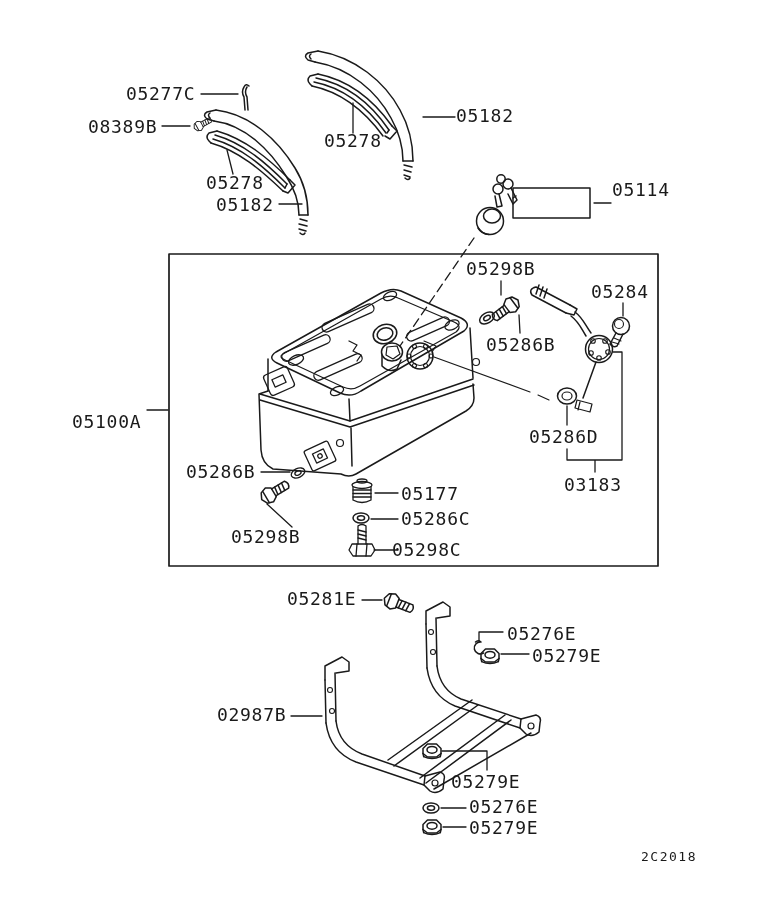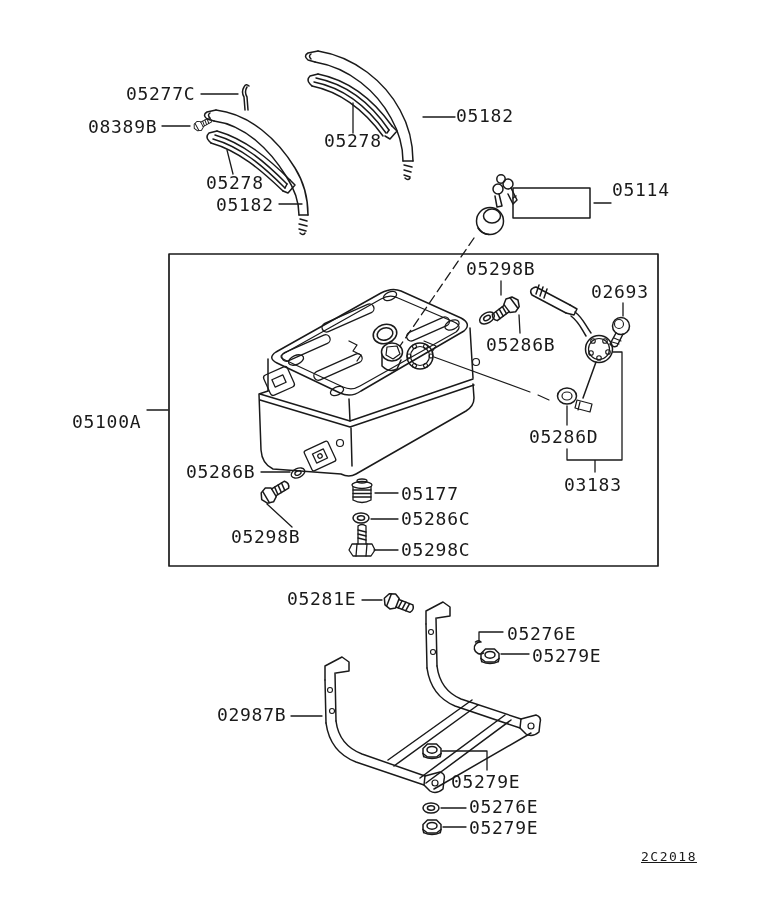--- a/index.html
+++ b/index.html
@@ -22,21 +22,20 @@
     color: var(--ink);
     white-space: nowrap;
     user-select: none;
   }
   .drawing-code {
     position: absolute;
     font-size: 13px;
     letter-spacing: 1.5px;
     color: var(--ink);
     white-space: nowrap;
-    text-decoration: underline;
   }
 </style>
 </head>
 <body>
 
 <div class="stage">
 
   <svg width="783" height="898" viewBox="0 0 783 898">
     <defs>
       <g id="bolt">
@@ -290,29 +289,29 @@
 
   <div class="part-label" style="left:126px; top:84px">05277C</div>
   <div class="part-label" style="left:88px;  top:117px">08389B</div>
   <div class="part-label" style="left:206px; top:173px">05278</div>
   <div class="part-label" style="left:216px; top:195px">05182</div>
   <div class="part-label" style="left:324px; top:131px">05278</div>
   <div class="part-label" style="left:456px; top:106px">05182</div>
   <div class="part-label" style="left:612px; top:180px">05114</div>
   <div class="part-label" style="left:466px; top:259px">05298B</div>
   <div class="part-label" style="left:486px; top:335px">05286B</div>
-  <div class="part-label" style="left:591px; top:282px">02693</div>
+  <div class="part-label" style="left:591px; top:282px">05284</div>
   <div class="part-label" style="left:72px;  top:412px">05100A</div>
   <div class="part-label" style="left:529px; top:427px">05286D</div>
   <div class="part-label" style="left:564px; top:475px">03183</div>
   <div class="part-label" style="left:186px; top:462px">05286B</div>
   <div class="part-label" style="left:401px; top:484px">05177</div>
   <div class="part-label" style="left:401px; top:509px">05286C</div>
   <div class="part-label" style="left:231px; top:527px">05298B</div>
-  <div class="part-label" style="left:401px; top:540px">05298C</div>
+  <div class="part-label" style="left:392px; top:540px">05298C</div>
   <div class="part-label" style="left:287px; top:589px">05281E</div>
   <div class="part-label" style="left:507px; top:624px">05276E</div>
   <div class="part-label" style="left:532px; top:646px">05279E</div>
   <div class="part-label" style="left:217px; top:705px">02987B</div>
   <div class="part-label" style="left:451px; top:772px">05279E</div>
   <div class="part-label" style="left:469px; top:797px">05276E</div>
   <div class="part-label" style="left:469px; top:818px">05279E</div>
   <div class="drawing-code" style="left:641px; top:849px">2C2018</div>
 </div>
 

